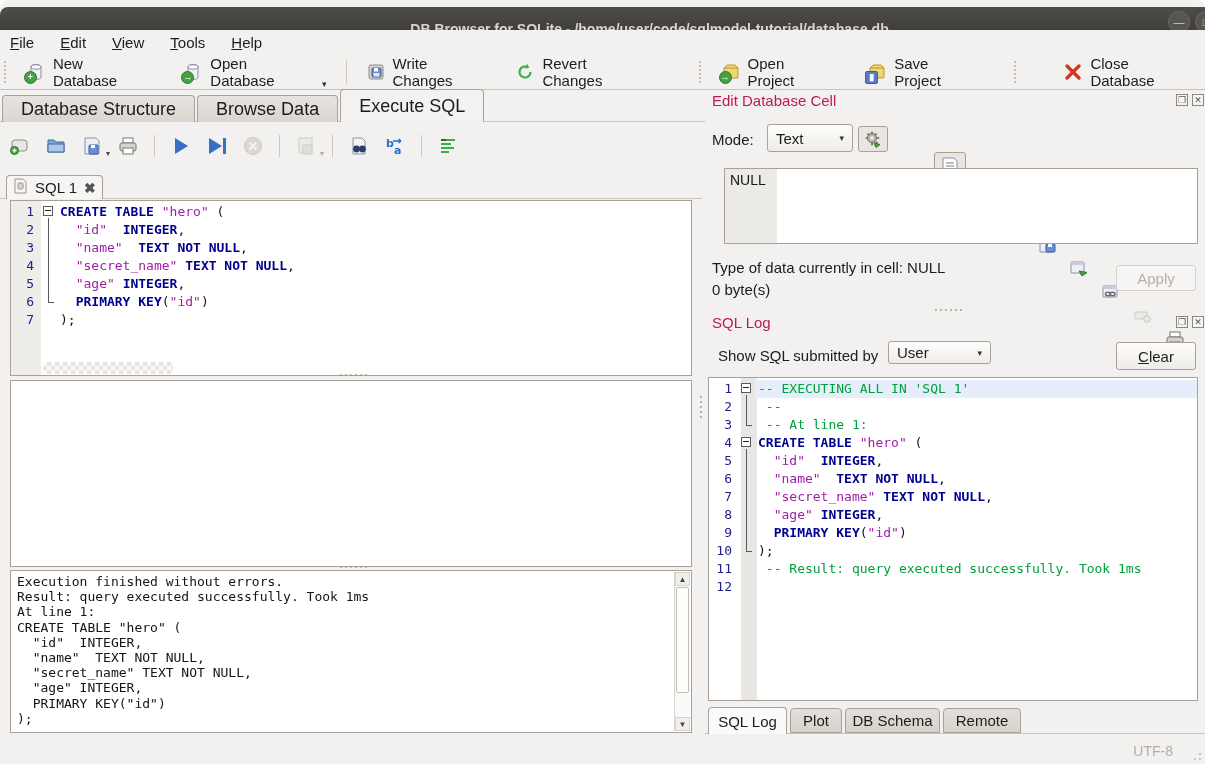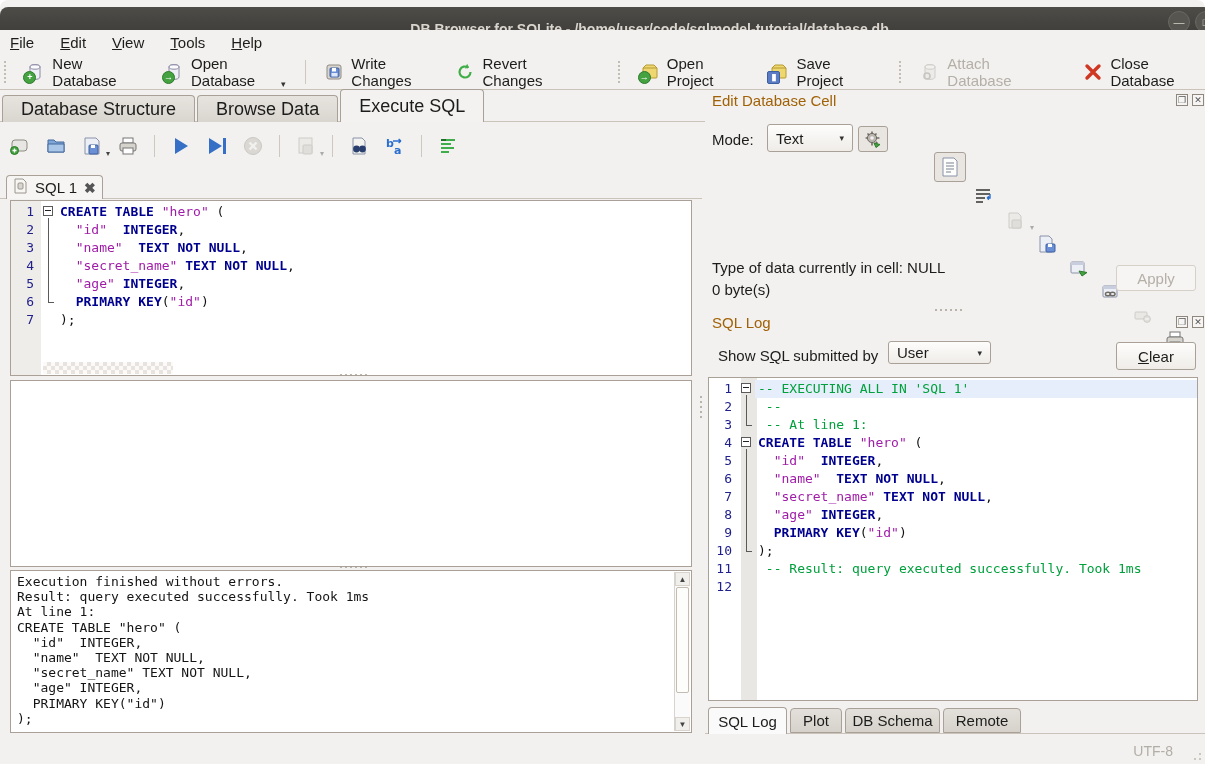--- a/index.html
+++ b/index.html
@@ -108,21 +108,21 @@
   #results-box pre{margin:0;padding:3px 6px;font-family:"DejaVu Sans Mono",monospace;
     font-size:13px;line-height:15.2px;color:#141414;}
   .scrollbar-v{position:absolute;right:1px;top:1px;bottom:1px;width:15px;background:#fbfafa;
     border-left:1px solid #d8d3cc;display:flex;flex-direction:column;}
   .sb-arrow{height:14px;display:flex;align-items:center;justify-content:center;
     font-size:8px;color:#444;background:#f1efec;border:1px solid #d8d3cc;box-sizing:border-box;}
   .sb-thumb{flex:none;height:104px;margin:1px;background:#fdfdfc;border:1px solid #c2bcb2;
     border-radius:2px;}
 
   
-  .dock-title{font-size:15px;color:#a16207;}
+  .dock-title{font-size:15px;color:#be185d;}
   .dockbtns{display:flex;gap:4px;}
   .dockbtn{width:12px;height:12px;border:1px solid #8d877e;background:#f6f5f3;position:relative;
     display:flex;align-items:center;justify-content:center;font-size:9px;color:#555;box-sizing:border-box;}
   .field-label{font-size:15px;}
   .combo{background:linear-gradient(#fdfdfc,#efece8);border:1px solid var(--border);border-radius:3px;
     display:flex;align-items:center;justify-content:space-between;padding:0 8px;font-size:15px;box-sizing:border-box;}
   .combo .arr{font-size:9px;color:#333;margin-left:10px;}
   .btn{background:linear-gradient(#fdfdfc,#efece8);border:1px solid var(--border);border-radius:3px;
     font-size:15px;display:flex;align-items:center;justify-content:center;box-sizing:border-box;}
   .btn.disabled{color:var(--disabled);border-color:#d5d0c8;background:#f6f5f3;}
@@ -237,30 +237,20 @@
             <path d="M3 6l3-3h8l3 3v9a1 1 0 0 1-1 1H4a1 1 0 0 1-1-1z" fill="#eed670" stroke="#b59a30"></path>
             <path d="M3 6h14" stroke="#b59a30"></path>
           </svg>
         <span class="badge blue">▮</span>
       </span>
       <span>Save Project</span>
     </div>
 
     <span class="thandle" style="margin-left:26px"></span>
 
-    <div class="tbtn disabled">
-      <span class="ticon">
-        <svg width="20" height="20" viewBox="0 0 20 20">
-            <path d="M5 5c0-1.6 2.3-2.4 5-2.4s5 .8 5 2.4v10c0 1.6-2.3 2.4-5 2.4s-5-.8-5-2.4z" fill="#e4e3e1" stroke="#9a968f"></path>
-            <ellipse cx="10" cy="5" rx="5" ry="2.2" fill="#f2f1ef" stroke="#9a968f"></ellipse>
-            <circle cx="7" cy="14" r="3" fill="none" stroke="#8a867f" stroke-width="1.6"></circle>
-          </svg>
-      </span>
-      <span>Attach Database</span>
-    </div>
 
     <div class="tbtn" style="margin-left:28px">
       <span class="ticon">
         <svg width="20" height="20" viewBox="0 0 20 20">
             <path d="M4 4l12 12M16 4L4 16" stroke="#cf3723" stroke-width="3.4" stroke-linecap="round"></path>
           </svg>
       </span>
       <span>Close Database</span>
     </div>
   </div>
@@ -497,20 +487,23 @@
       </svg>
   </div>
   <div class="abs iconbtn" style="left:1162px;top:128px;">
     <svg width="20" height="20" viewBox="0 0 20 20">
         <rect x="5" y="2" width="10" height="5" fill="#fff" stroke="#777"></rect>
         <rect x="2" y="7" width="16" height="8" rx="2" fill="#d6d3cd" stroke="#777"></rect>
         <rect x="5" y="12" width="10" height="6" fill="#fff" stroke="#777"></rect>
       </svg>
   </div>
 
+  <div class="abs pane" id="cell-editor">
+    <span class="val">NULL</span>
+  </div>
 
   <div class="abs field-label" style="left:712px;top:259px;">Type of data currently in cell: NULL</div>
   <div class="abs field-label" style="left:712px;top:281px;">0 byte(s)</div>
   <div class="abs btn disabled" style="left:1116px;top:265px;width:80px;height:26px;">
     <span>Apply</span>
   </div>
 
   <div class="abs splitdots" style="left:935px;top:309px;">
       <i></i>
       <i></i>

